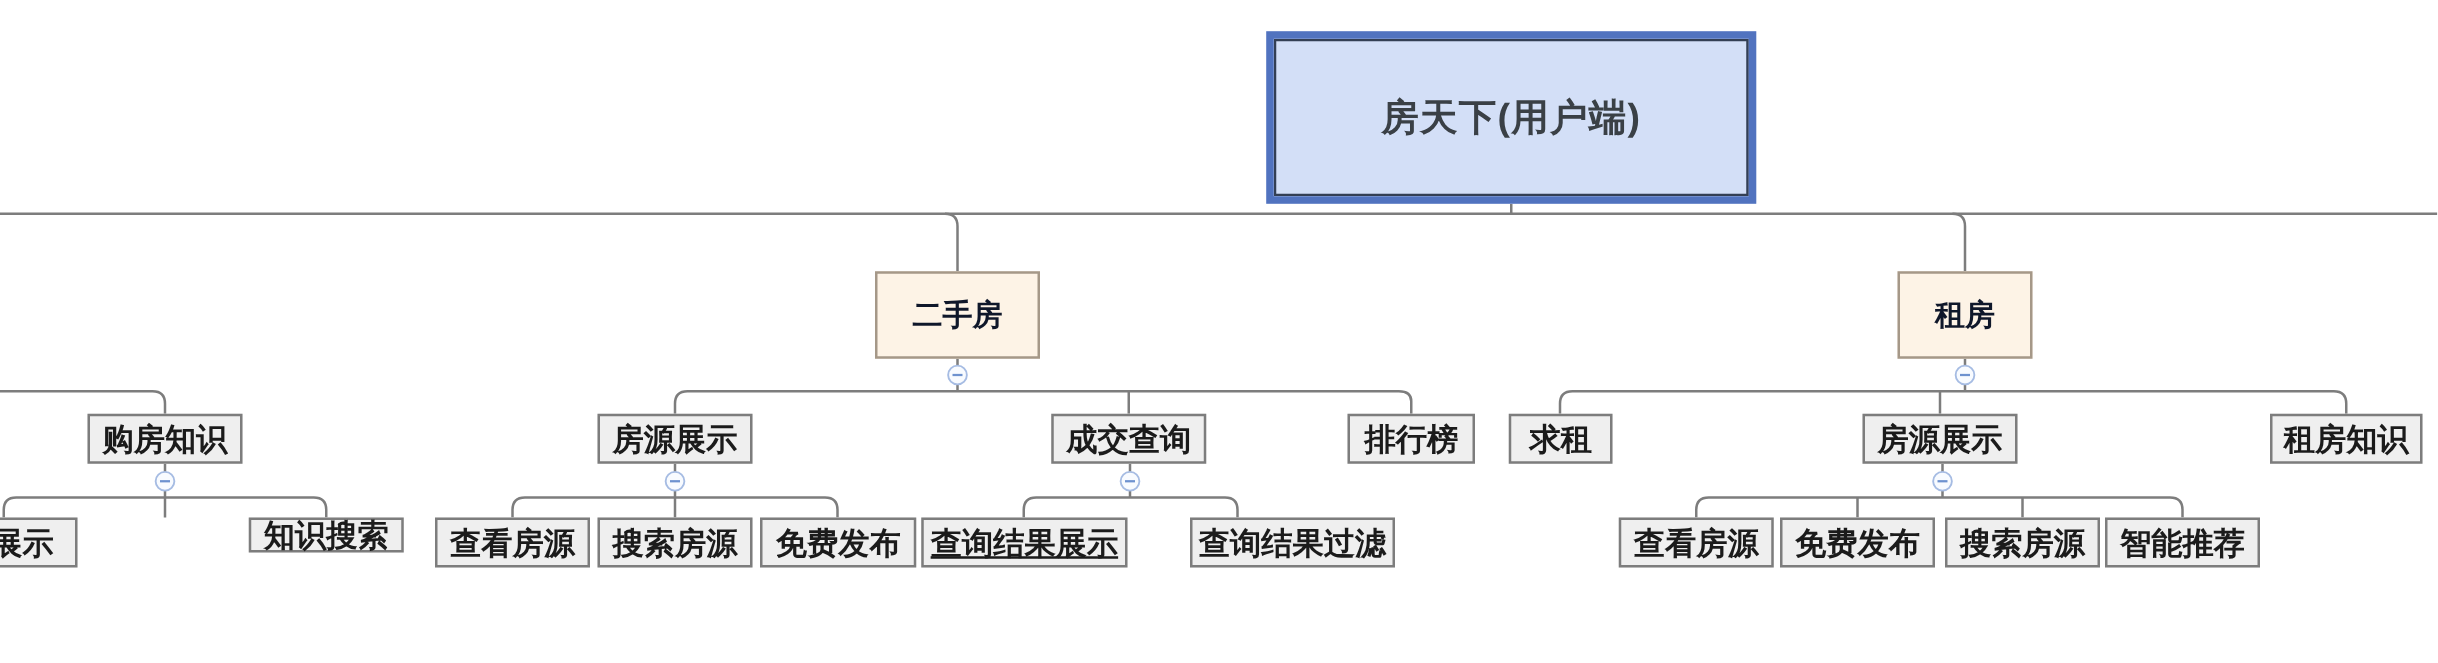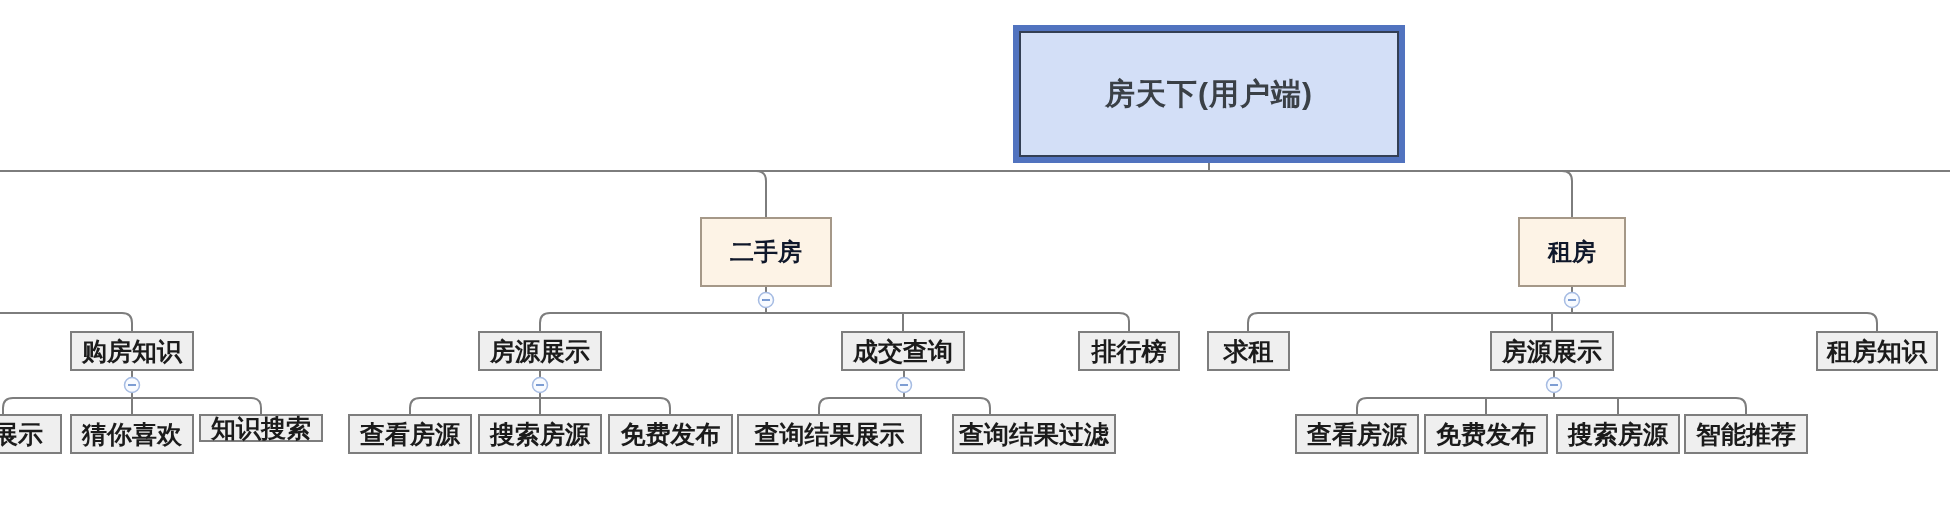--- a/index.html
+++ b/index.html
@@ -103,28 +103,27 @@
 
   <div class="node" style="left:70px;top:331px;width:124px;height:40px;">购房知识</div>
   <div class="node" style="left:478px;top:331px;width:124px;height:40px;">房源展示</div>
   <div class="node" style="left:841px;top:331px;width:124px;height:40px;">成交查询</div>
   <div class="node" style="left:1078px;top:331px;width:102px;height:40px;">排行榜</div>
   <div class="node" style="left:1207px;top:331px;width:83px;height:40px;">求租</div>
   <div class="node" style="left:1490px;top:331px;width:124px;height:40px;">房源展示</div>
   <div class="node" style="left:1816px;top:331px;width:122px;height:40px;">租房知识</div>
 
   <div class="node clipped" style="left:-62px;top:414px;width:124px;height:40px;">展示</div>
-  <div class="node" style="left:70px;top:414px;width:124px;height:40px;">猜你喜欢</div>
   <div class="node" style="left:199px;top:414px;width:124px;height:28px;">知识搜索</div>
 
   <div class="node" style="left:348px;top:414px;width:124px;height:40px;">查看房源</div>
   <div class="node" style="left:478px;top:414px;width:124px;height:40px;">搜索房源</div>
   <div class="node" style="left:608px;top:414px;width:125px;height:40px;">免费发布</div>
 
-  <div class="node" style="left:737px;top:414px;width:185px;height:40px;">查询结果展示</div>
+  <div class="node" style="left:737px;top:414px;width:165px;height:40px;text-decoration:underline;">查询结果展示</div>
   <div class="node" style="left:908px;top:414px;width:164px;height:40px;margin-left:44px;">查询结果过滤</div>
 
   <div class="node" style="left:1295px;top:414px;width:124px;height:40px;">查看房源</div>
   <div class="node" style="left:1424px;top:414px;width:124px;height:40px;">免费发布</div>
   <div class="node" style="left:1556px;top:414px;width:124px;height:40px;">搜索房源</div>
   <div class="node" style="left:1684px;top:414px;width:124px;height:40px;">智能推荐</div>
 
 </div>
 
 </body></html>

